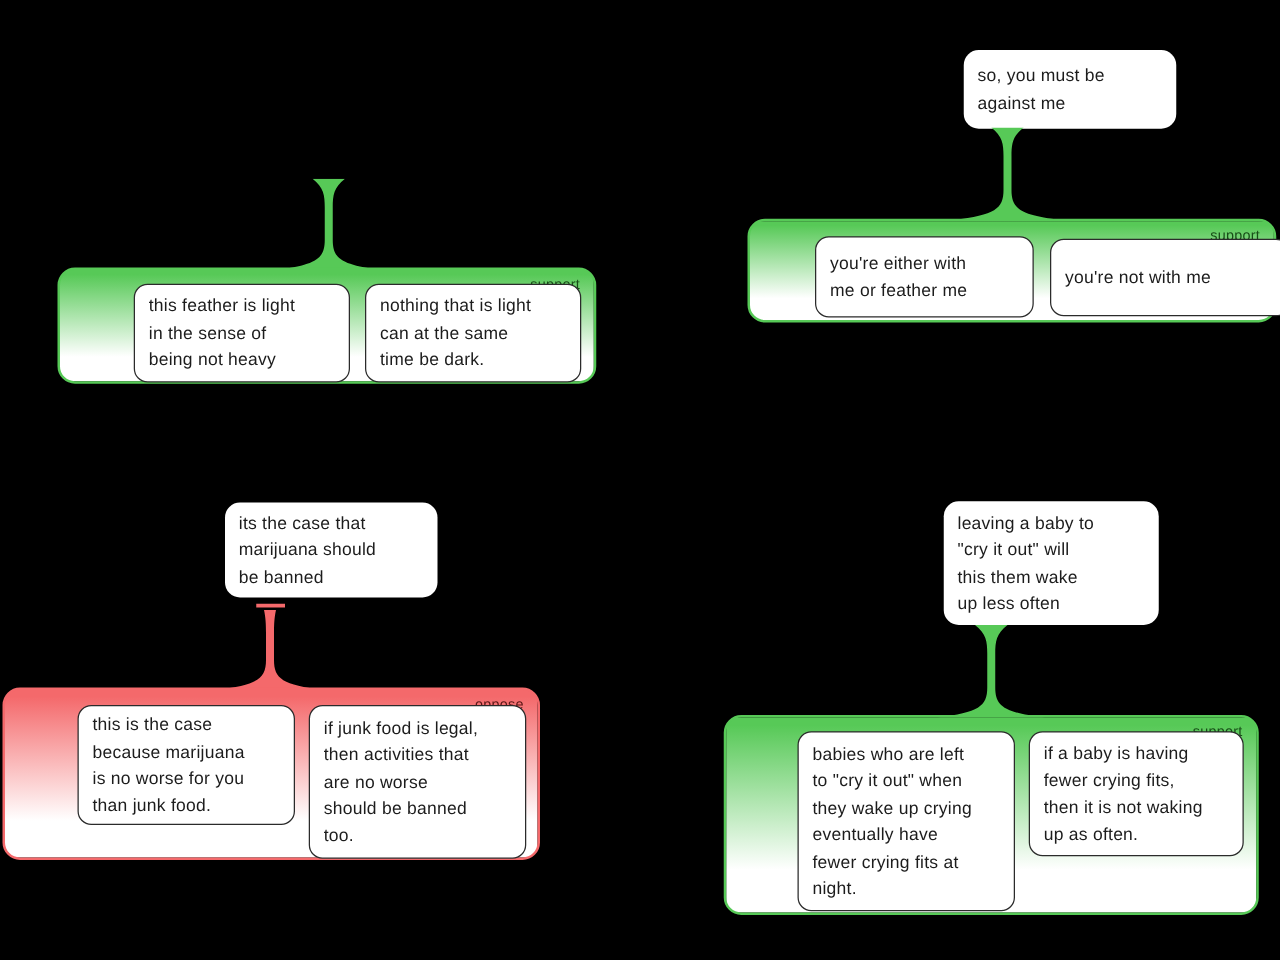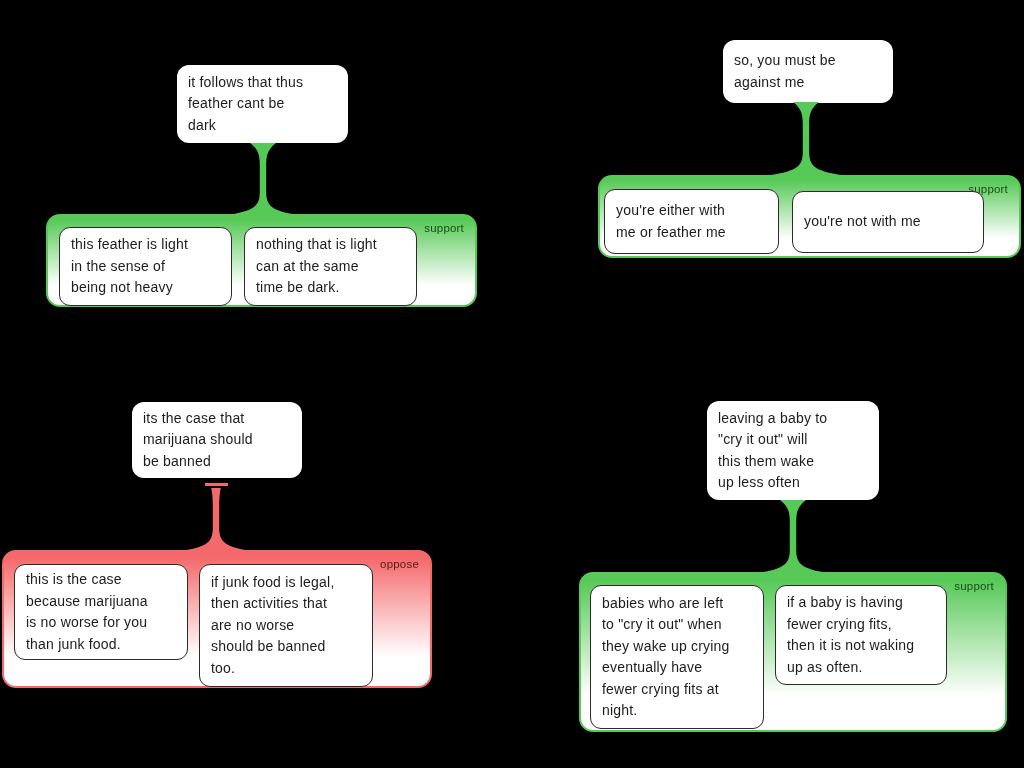--- a/index.html
+++ b/index.html
@@ -9,20 +9,21 @@
     font-family:"Liberation Sans",sans-serif;
   }
   .node{
     position:absolute;box-sizing:border-box;
     background:#fff;border-radius:12px;
     display:flex;align-items:center;
     padding:20px 11px;
     color:var(--box_text,#1c1c1c);
     font-size:14px;line-height:21.5px;letter-spacing:0.2px;
     white-space:pre-line;
+    margin-left:48px;
   }
   .premise{border:1.5px solid var(--premise_border,#2b2b2b);border-radius:11px;}
   .group{position:absolute;box-sizing:border-box;border-radius:14px;}
   .group.support{
     border:2px solid var(--support,#57c957);
     background:linear-gradient(180deg,var(--support,#57c957) 4%,#ffffff 78%);
   }
   .group.oppose{
     border:2px solid var(--oppose,#f4696b);
     background:linear-gradient(180deg,var(--oppose,#f4696b) 4%,#ffffff 78%);
@@ -37,23 +38,20 @@
   .edge path{stroke:none;}
   .edge.support path{fill:var(--support,#57c957);}
   .edge.oppose path{fill:var(--oppose,#f4696b);}
   .tbar{position:absolute;background:var(--oppose,#f4696b);}
 </style>
 </head>
 <body>
 
 <div class="canvas">
 
-  <div class="node" style="left:177px;top:65px;width:171px;height:78px;">it follows that thus
-feather cant be
-dark</div>
   <svg class="edge support" style="left:218px;top:143px;" width="90" height="73" viewBox="0 0 90 73">
     <path d="M 32,0 C 41,7 41.8,13 41.8,23 L 41.8,49 C 41.8,64 35,69 2,73 L 88,73 C 55,69 48.2,64 48.2,49 L 48.2,23 C 48.2,13 49,7 58,0 Z"></path>
   </svg>
   <div class="group support" style="left:46px;top:214px;width:431px;height:93px;">
     <span class="group-label">support</span>
     <div class="node premise" style="left:196px;top:11px;width:173px;height:79px;">nothing that is light
 can at the same
 time be dark.</div>
     <div class="node premise" style="left:11px;top:11px;width:173px;height:79px;">this feather is light
 in the sense of

